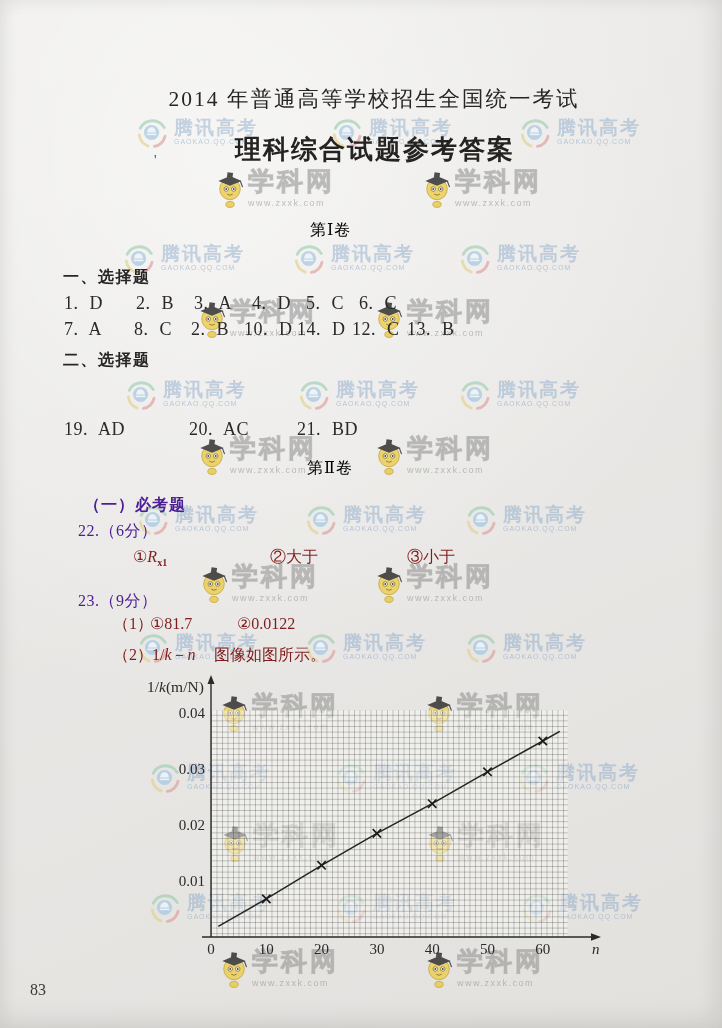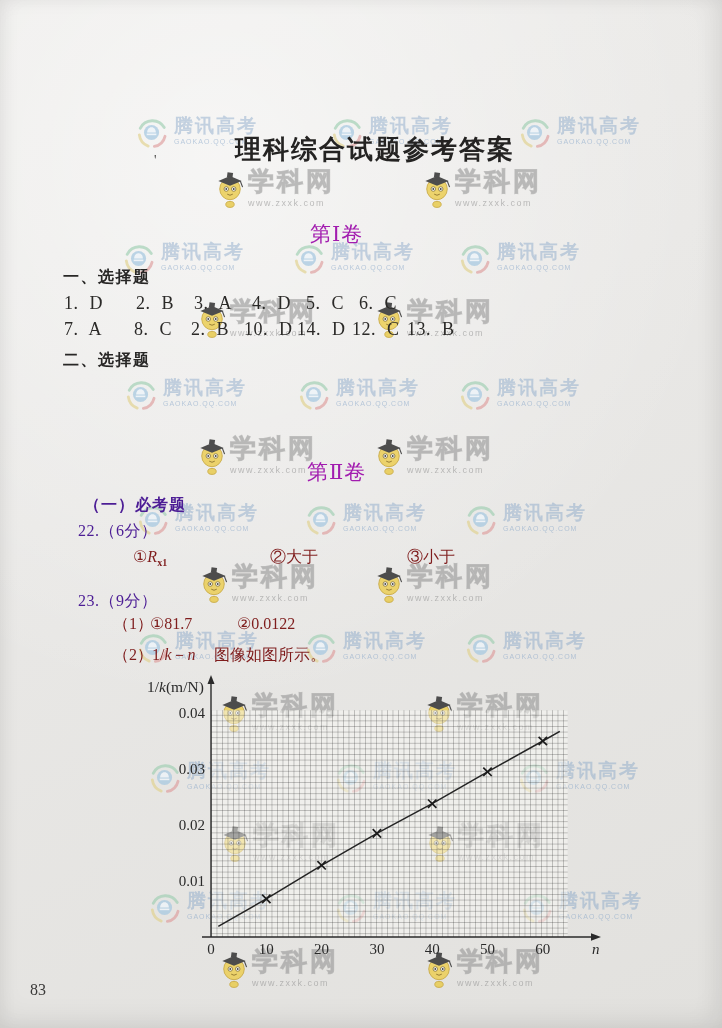--- a/index.html
+++ b/index.html
@@ -11,37 +11,37 @@
     box-shadow: inset -10px 0 22px rgba(0,0,0,.045), inset 0 -12px 24px rgba(0,0,0,.05), inset 6px 0 14px rgba(0,0,0,.03);
     font-family:"Liberation Serif","DejaVu Serif",serif;
     color:#2e2d2b;
   }
   .wm-layer{position:absolute;inset:0;z-index:1;}
   .content{position:absolute;inset:0;z-index:2;}
 
   
   .wm-t{position:absolute;display:flex;align-items:flex-start;gap:5px;opacity:.85;}
   .wm-t-txt{padding-top:2px;}
-  .wm-t-name{font-family:Liberation Mono, monospace;font-size:19px;font-weight:bold;
+  .wm-t-name{font-family:Liberation Sans, sans-serif;font-size:19px;font-weight:bold;
     color:rgba(126,160,198,.50);letter-spacing:2px;line-height:1;}
   .wm-t-url{font-family:"Liberation Sans","DejaVu Sans",sans-serif;font-size:7px;
     color:rgba(126,160,198,.60);letter-spacing:1px;margin-top:1px;}
   .wm-z{position:absolute;display:flex;align-items:flex-start;gap:4px;opacity:.9;}
   .wm-z-name{font-family:"Liberation Sans","DejaVu Sans",sans-serif;font-size:26px;font-weight:bold;
     color:rgba(162,162,162,.38);-webkit-text-stroke:1px rgba(146,146,146,.5);letter-spacing:3px;line-height:1;}
   .wm-z-url{font-family:"Liberation Sans","DejaVu Sans",sans-serif;font-size:9px;
     color:rgba(148,148,148,.65);letter-spacing:1.5px;margin-top:4px;text-align:left;}
 
   
   .title{position:absolute;top:84px;left:0;width:722px;text-align:center;
     font-size:21.5px;letter-spacing:2px;padding-left:26px;box-sizing:border-box;color:#262524;}
   .subtitle{position:absolute;top:132px;left:0;width:722px;text-align:center;
     font-size:26px;font-weight:bold;letter-spacing:2px;padding-left:28px;box-sizing:border-box;color:#242322;}
   .stray{position:absolute;left:154px;top:153px;font-size:14px;color:#4a4948;}
-  .part-head{position:absolute;font-size:21px;letter-spacing:1px;color:#a21caf;}
+  .part-head{position:absolute;font-size:16px;letter-spacing:1px;color:#000000;}
   .sec-head{position:absolute;left:63px;font-size:16px;font-weight:bold;letter-spacing:1.5px;color:#282726;}
   .row{position:absolute;left:0;width:722px;height:22px;font-size:18px;color:#2b2a28;}
   .ai{position:absolute;word-spacing:6px;letter-spacing:.5px;white-space:pre;}
   .qlabel{position:absolute;font-size:16px;color:#4c1d95;letter-spacing:.5px;}
   .qitem{position:absolute;font-size:16px;color:#7f1d1d;}
   .qitem i, .expr i{font-style:italic;}
   .qitem sub{font-size:10px;font-weight:bold;}
   .pagenum{position:absolute;top:981px;left:0;width:599px;text-align:left;
     padding-left:30px;box-sizing:border-box;font-size:16px;color:#3a3938;}
   #chart-svg{position:absolute;left:145px;top:670px;}
@@ -594,20 +594,21 @@
       </svg>
       <div>
         <div class="wm-z-name">学科网</div>
         <div class="wm-z-url">www.zxxk.com</div>
       </div>
     </div>
   </div>
 
 <div class="content">
 
+  <div class="title">2014 年普通高等学校招生全国统一考试</div>
   <div class="subtitle">理科综合试题参考答案</div>
   <div class="stray">'</div>
 
   <div class="part-head" style="left:310px;top:220px;">第Ⅰ卷</div>
 
   <div class="sec-head" style="top:267px;">一、选择题</div>
 
   <div class="row" style="top:293px;">
     <span class="ai" style="left:64px">1. D</span>
     <span class="ai" style="left:136px">2. B</span>
@@ -621,20 +622,25 @@
     <span class="ai" style="left:134px">8. C</span>
     <span class="ai" style="left:191px">2. B</span>
     <span class="ai" style="left:244px">10. D</span>
     <span class="ai" style="left:297px">14. D</span>
     <span class="ai" style="left:352px">12. C</span>
     <span class="ai" style="left:407px">13. B</span>
   </div>
 
   <div class="sec-head" style="top:350px;">二、选择题</div>
 
+  <div class="row" style="top:419px;">
+    <span class="ai" style="left:64px">19. AD</span>
+    <span class="ai" style="left:189px">20. AC</span>
+    <span class="ai" style="left:297px">21. BD</span>
+  </div>
 
   <div class="part-head" style="left:307px;top:458px;">第Ⅱ卷</div>
 
   <div class="qlabel" style="left:84px;top:495px;font-weight:bold;letter-spacing:1px;">（一）必考题</div>
 
   <div class="qlabel" style="left:78px;top:521px;">22.（6分）</div>
   <div class="qitem" style="left:133px;top:547px;"><span>①</span><i>R</i><sub>x1</sub></div>
   <div class="qitem" style="left:270px;top:547px;">②大于</div>
   <div class="qitem" style="left:407px;top:547px;">③小于</div>
 

